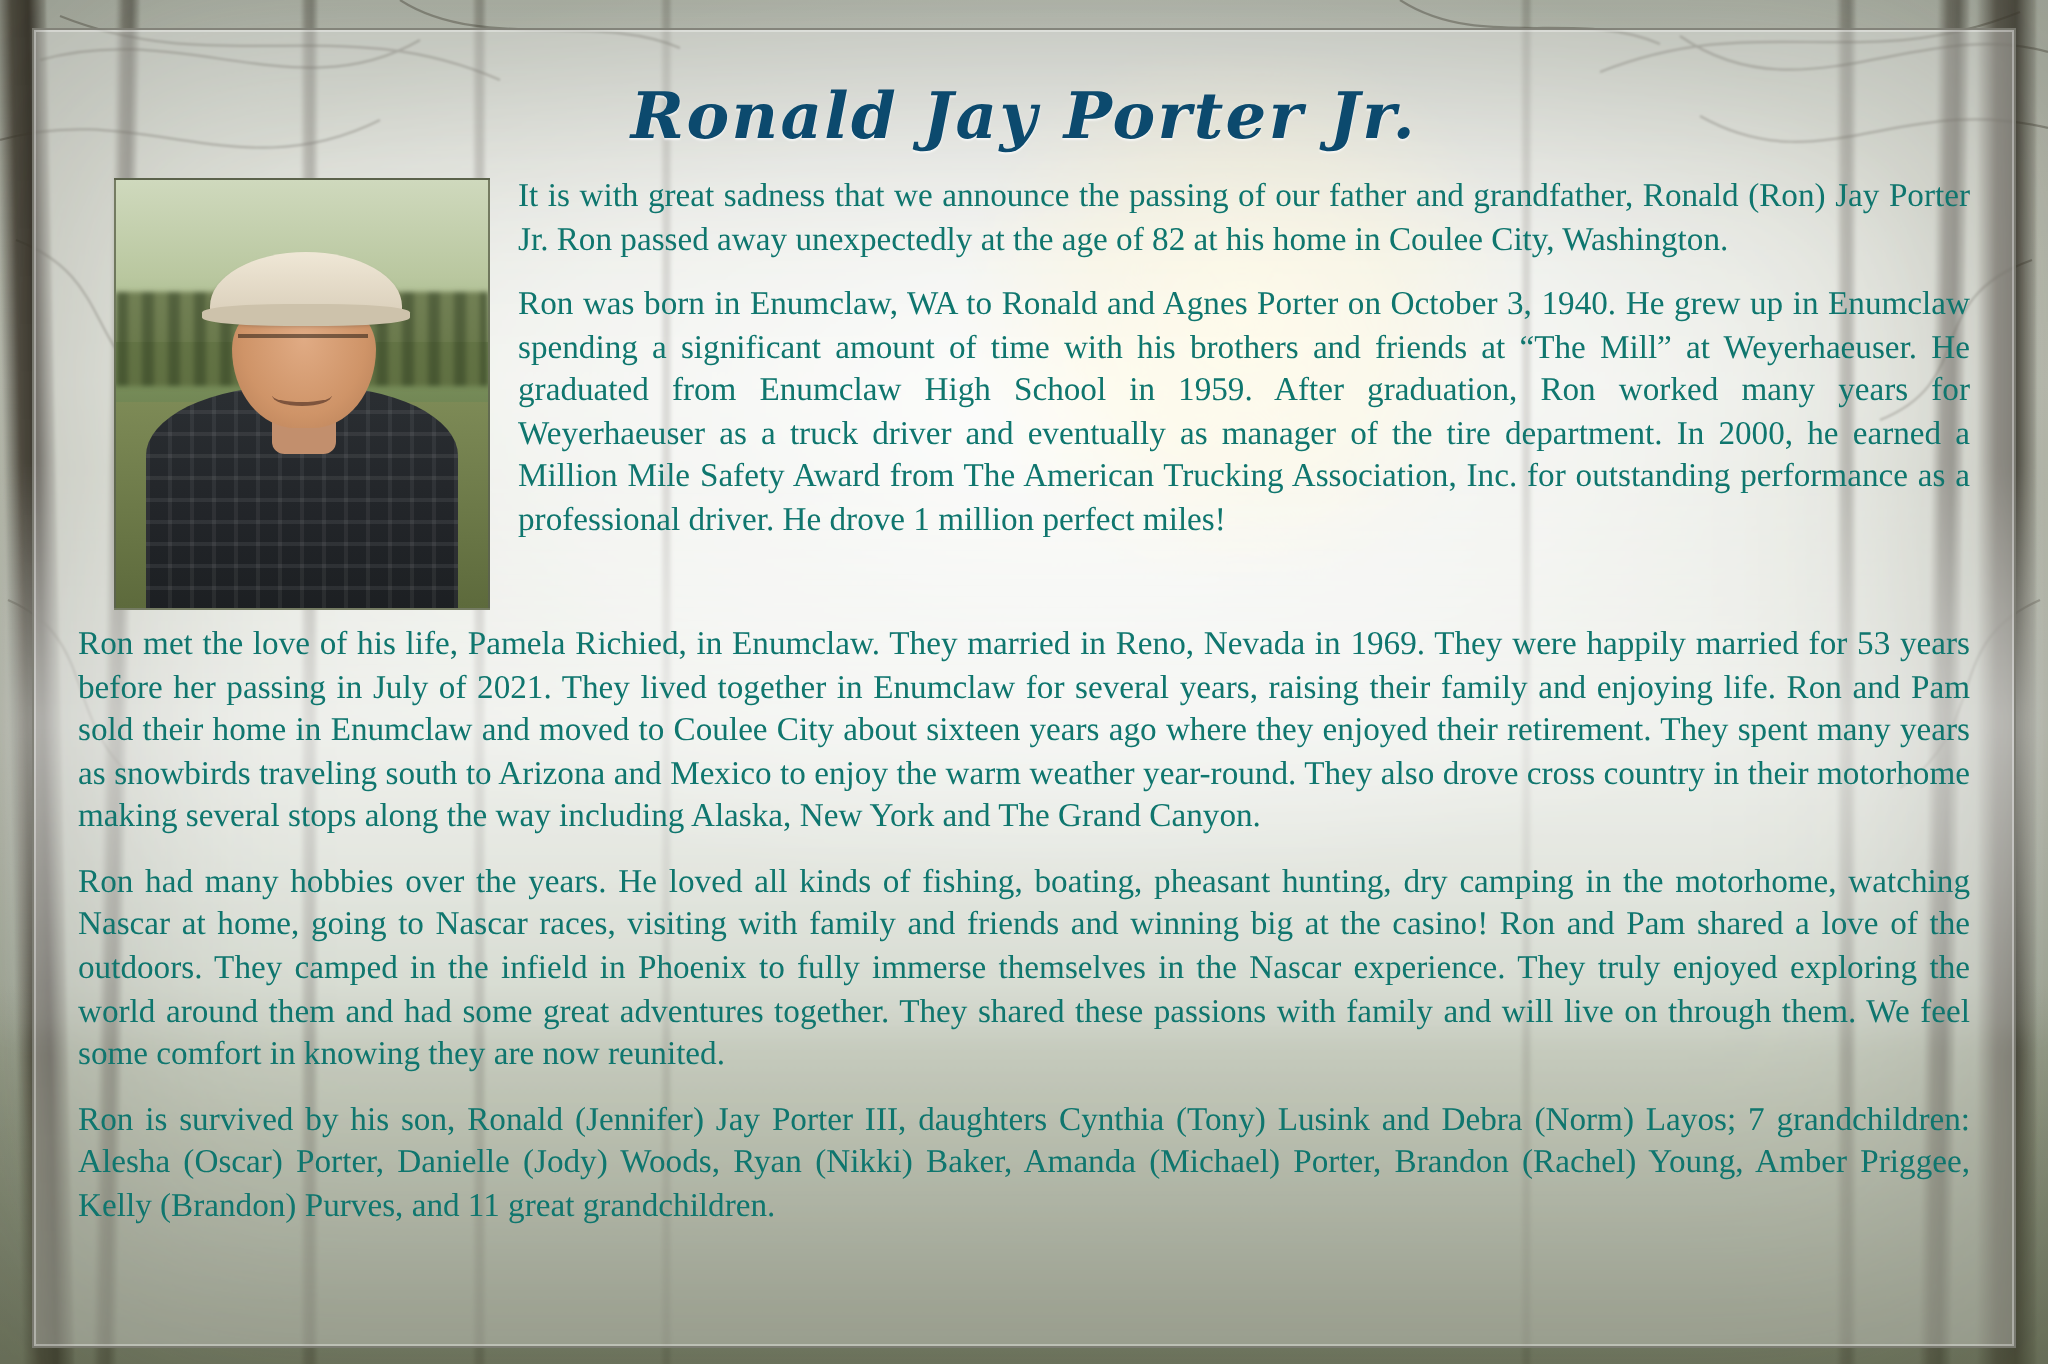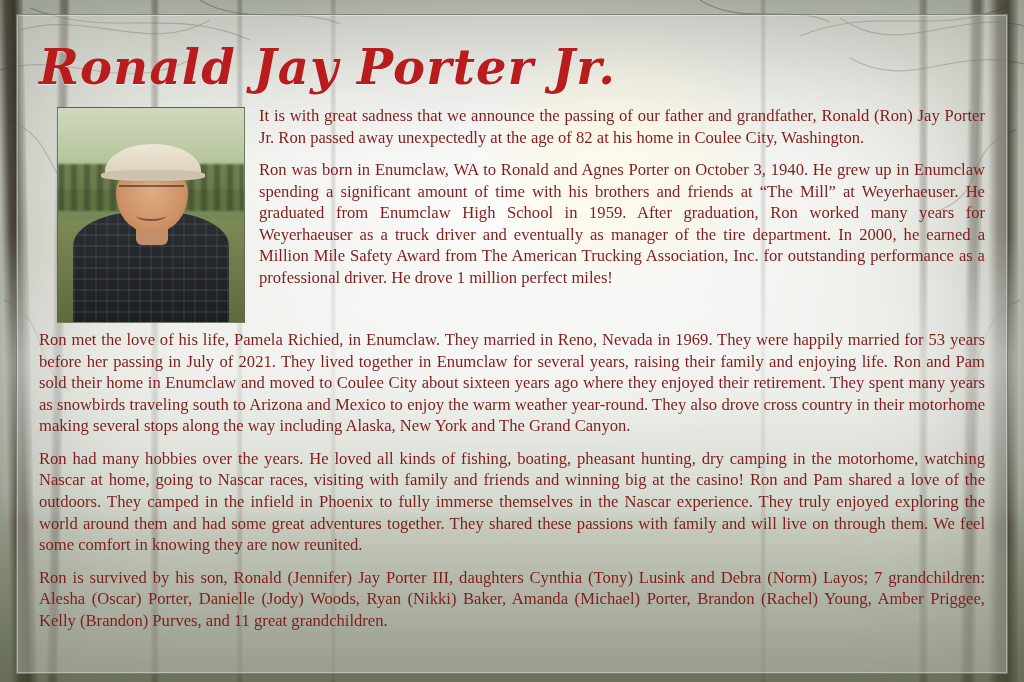--- a/index.html
+++ b/index.html
@@ -101,35 +101,36 @@
     backdrop-filter: blur(0.5px);
   }
   .card-inner {
     position: absolute;
     inset: 0;
     padding: 6px 22px 4px 22px;
   }
 
   
   .title {
+    text-align: center;
     font-family: "DejaVu Serif", "Liberation Serif", serif;
     font-style: italic;
     font-weight: 700;
-    font-size: 48px;
+    font-size: 32px;
     letter-spacing: 1.2px;
-    color: #b91c1c;
+    color: #0c4a6e;
     margin: 18px 0 10px 0;
     text-shadow: 0 1px 1px rgba(255,255,255,0.65);
     white-space: nowrap;
   }
 
   
   .body-text {
     position: relative;
-    color: #7f1d1d;
+    color: #0f766e;
     font-size: 16.6px;
     line-height: 1.30;
     text-align: justify;
     text-justify: inter-word;
   }
   .photo {
     float: left;
     width: 186px;
     height: 214px;
     margin: 2px 14px 6px 18px;

